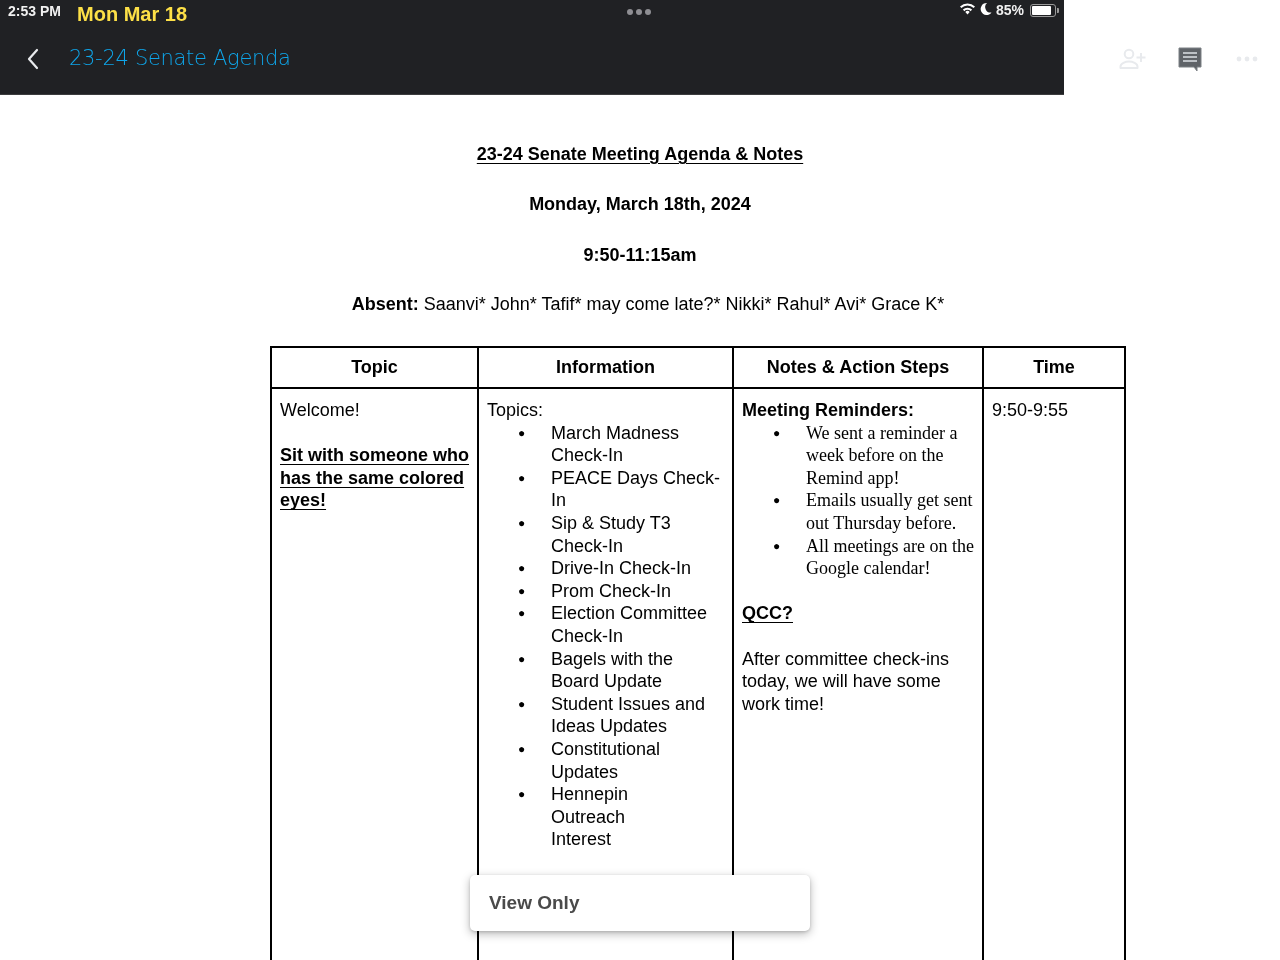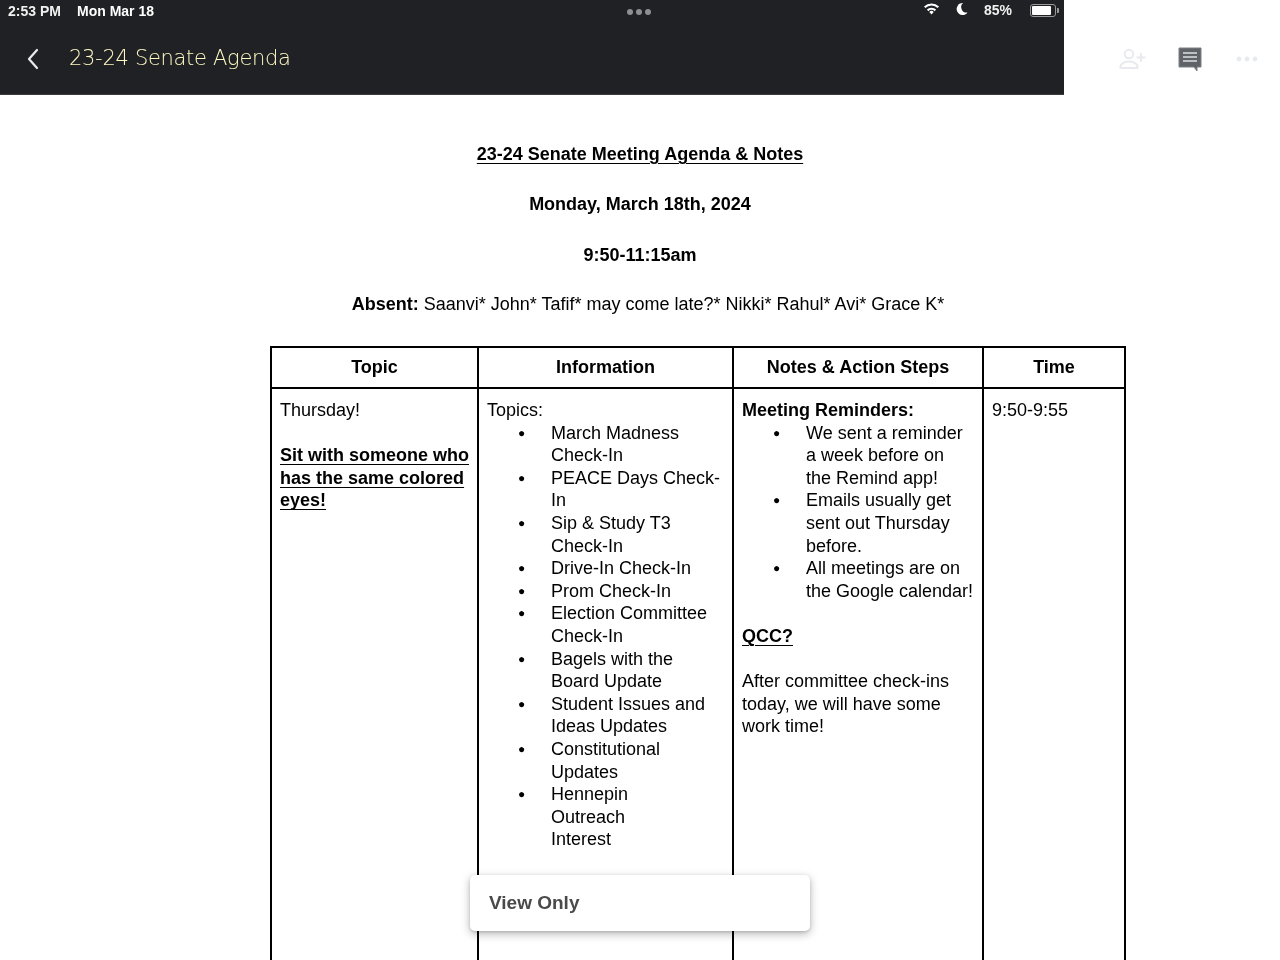--- a/index.html
+++ b/index.html
@@ -5,30 +5,30 @@
   * { box-sizing: border-box; margin: 0; padding: 0; }
   html, body { width: 1280px; height: 960px; overflow: hidden; background: #ffffff; }
   body { font-family: "Liberation Sans", sans-serif; position: relative; }
 
   .topbar {
     position: absolute; left: 0; top: 0; width: 1064px; height: 95px;
     background: #202124; color: #e8eaed;
     border-bottom: 1px solid #3c3c3e;
   }
   .status-time { position: absolute; left: 8px; top: 3px; font-size: 14px; font-weight: bold; color: #f1f1f1; }
-  .status-date { position: absolute; left: 77px; top: 3px; font-size: 14px; font-weight: bold; color: #ffffff; }
+  .status-date { position: absolute; left: 77px; top: 3px; font-size: 20px; font-weight: bold; color: #fde047; }
   .status-dots { position: absolute; left: 627px; top: 9px; display: flex; gap: 3px; }
   .status-dots span { width: 6px; height: 6px; border-radius: 50%; background: #8e8e93; display: block; }
-  .status-right { position: absolute; right: 8px; top: 2px; display: flex; align-items: center; gap: 16px; font-size: 14px; font-weight: bold; color: #f1f1f1; }
+  .status-right { position: absolute; right: 8px; top: 2px; display: flex; align-items: center; gap: 4px; font-size: 14px; font-weight: bold; color: #f1f1f1; }
   .battery { width: 26px; height: 13px; border: 1.5px solid #9a9a9a; border-radius: 3px; padding: 1px; position: relative; margin-left: 2px; }
   .battery-fill { width: 85%; height: 100%; background: #ffffff; border-radius: 1px; }
   .battery::after { content: ""; position: absolute; right: -4px; top: 3px; width: 2px; height: 5px; background: #9a9a9a; border-radius: 0 1px 1px 0; }
 
   .back-btn { position: absolute; left: 22px; top: 46px; width: 24px; height: 26px; cursor: pointer; }
-  .doc-title { position: absolute; left: 69px; top: 46px; font-size: 21px; color: #fef9c3; font-family: "DejaVu Sans", sans-serif; font-weight: 300; letter-spacing: -0.3px; }
+  .doc-title { position: absolute; left: 69px; top: 46px; font-size: 21px; color: #0ea5e9; font-family: "DejaVu Sans", sans-serif; font-weight: 300; letter-spacing: -0.3px; }
   .tb-icon { position: absolute; top: 44px; width: 32px; height: 30px; cursor: pointer; display: flex; align-items: center; justify-content: center; }
 
   .doc {
     position: absolute; left: 0; top: 96px; width: 1280px; height: 864px; background: #fff; color: #000;
   }
   .doc-heading { position: absolute; left: 0; width: 1280px; text-align: center; font-size: 18px; font-weight: bold; }
   .doc-heading.u span { text-decoration: underline; text-underline-offset: 3px; }
   .absent { position: absolute; left: 8px; width: 1280px; text-align: center; font-size: 18px; top: 198px; }
   .absent b { font-weight: bold; }
 
@@ -38,21 +38,21 @@
   table.agenda th, table.agenda td { border: 2px solid #000; vertical-align: top; }
   table.agenda th { height: 41px; font-weight: bold; text-align: center; vertical-align: middle; }
   table.agenda td { padding: 10px 8px 0 8px; height: 600px; }
   .col1 { width: 207px; } .col2 { width: 255px; } .col3 { width: 250px; } .col4 { width: 142px; }
 
   .cell-bold-u { font-weight: bold; text-decoration: underline; text-underline-offset: 3px; }
   .gap { height: 22.6px; }
   ul.bl { list-style: none; }
   ul.bl li { position: relative; padding-left: 64px; }
   ul.bl li::before { content: "●"; position: absolute; left: 31px; top: 0; font-size: 12px; }
-  ul.bl.notes li { padding-left: 64px; }
+  ul.bl.notes li { padding-left: 64px; font-family: Liberation Serif, serif; }
 
   .toast {
     position: absolute; left: 470px; top: 875px; width: 340px; height: 56px;
     background: #ffffff; border-radius: 5px;
     box-shadow: 0 3px 10px rgba(0,0,0,0.28), 0 1px 3px rgba(0,0,0,0.15);
     display: flex; align-items: center; padding-left: 19px;
     font-size: 19px; font-weight: bold; color: #4a4a4a;
   }
 </style>
 <style>li[data-name="list-item-continued"]::before{content:none !important;}</style></head>
@@ -125,21 +125,21 @@
       <tr data-name="table-header-row">
         <th class="col1" data-name="header-topic">Topic</th>
         <th class="col2" data-name="header-information">Information</th>
         <th class="col3" data-name="header-notes">Notes &amp; Action Steps</th>
         <th class="col4" data-name="header-time">Time</th>
       </tr>
     </thead>
     <tbody>
       <tr data-name="table-row">
         <td data-name="topic-cell">
-          <div data-name="topic-text">Thursday!</div>
+          <div data-name="topic-text">Welcome!</div>
           <div class="gap"></div>
           <div class="cell-bold-u" data-name="topic-emphasis">Sit with someone who has the same colored eyes!</div>
         </td>
         <td data-name="information-cell">
           <div style="font-weight:normal;" data-name="information-heading">Topics:</div>
           <ul class="bl" data-name="topics-list">
             <li data-name="list-item">March Madness Check-In</li>
             <li data-name="list-item">PEACE Days Check-In</li>
             <li data-name="list-item">Sip &amp; Study T3 Check-In</li>
             <li data-name="list-item">Drive-In Check-In</li>

